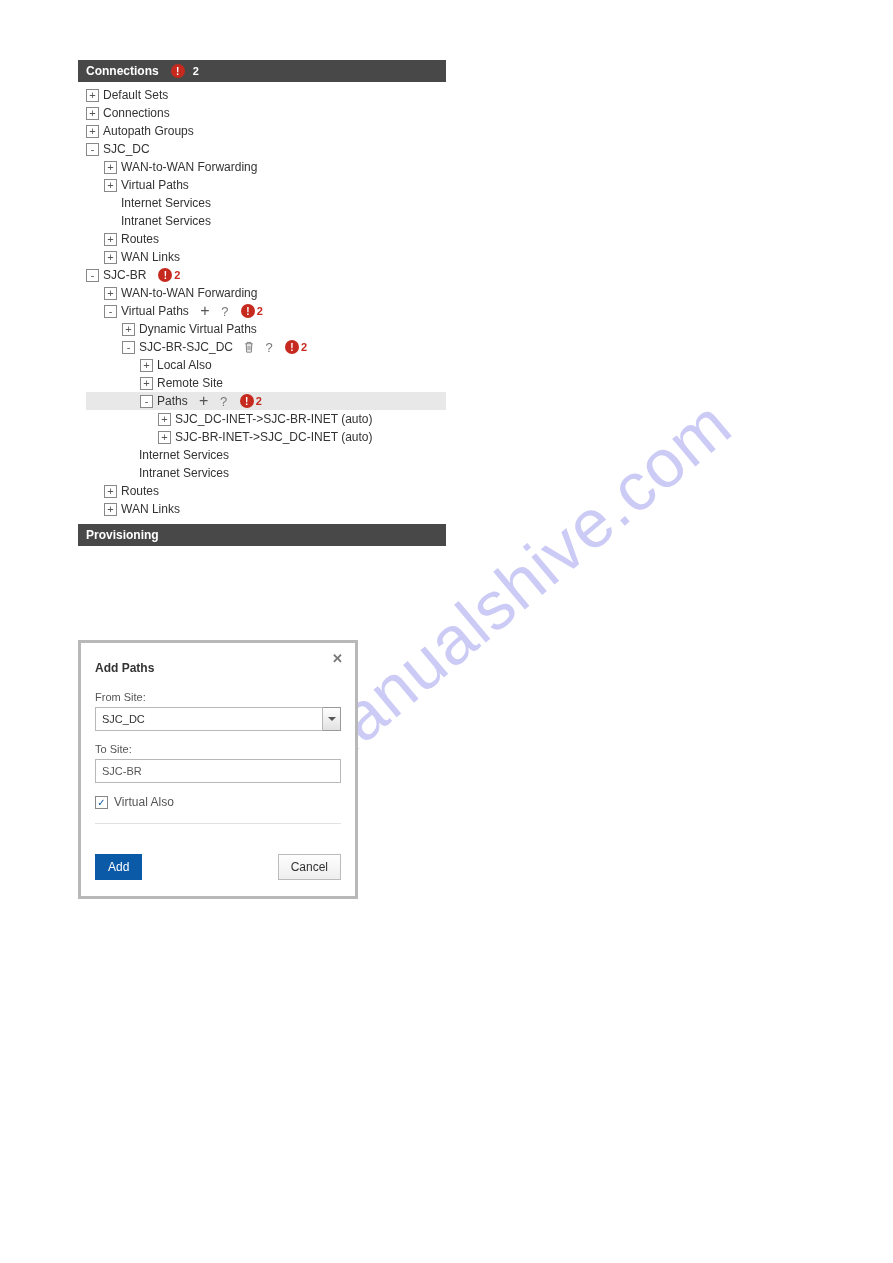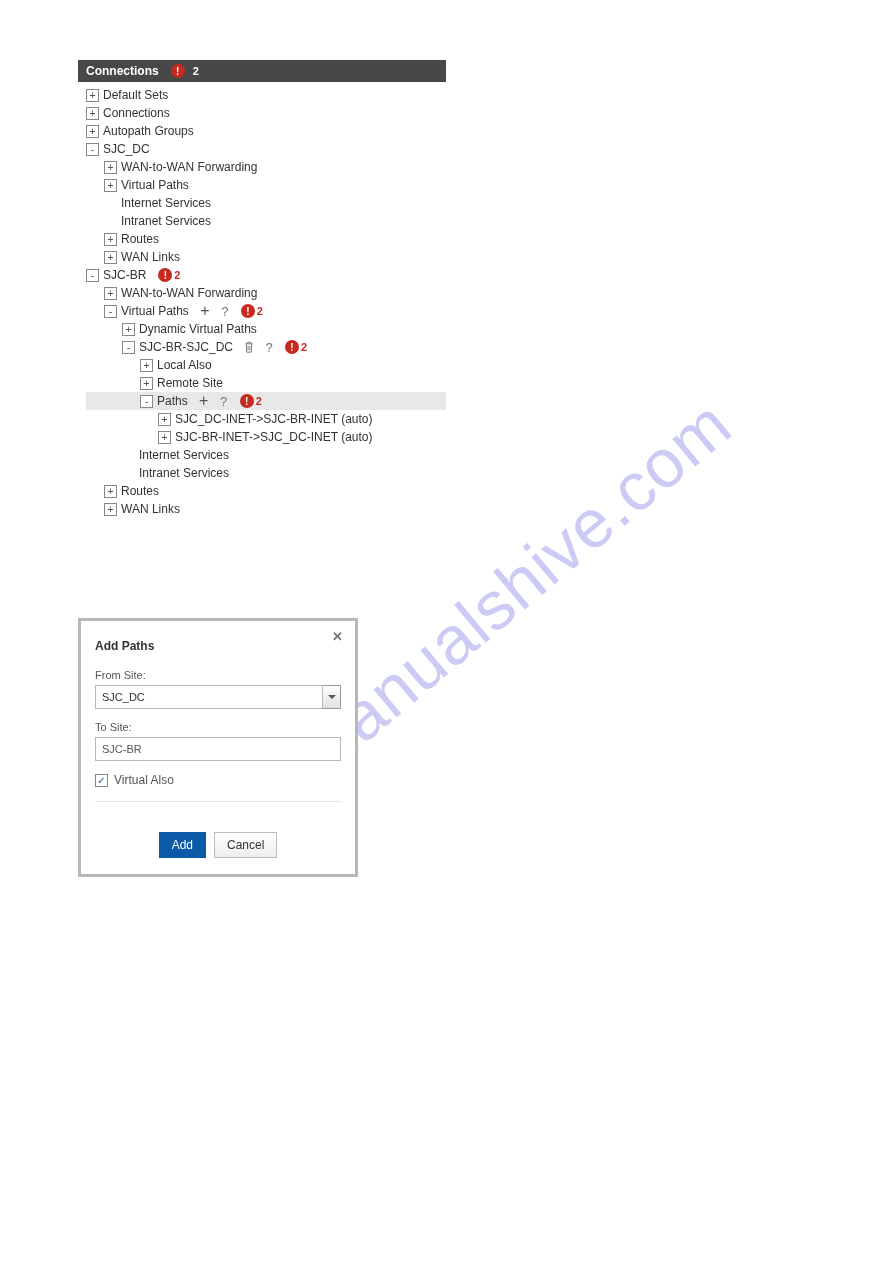--- a/index.html
+++ b/index.html
@@ -88,21 +88,21 @@
     cursor:pointer;
   }
   .select-btn::after { content:""; border:4px solid transparent; border-top-color:#555; margin-top:4px; }
   .checkbox-row { display:flex; align-items:center; gap:6px; color:#555; margin:4px 0 14px; }
   .checkbox {
     width:13px; height:13px; border:1px solid #888; display:inline-flex;
     align-items:center; justify-content:center; font-size:10px; color:#0b5aa8;
     background:#fff;
   }
   .divider { border-top:1px solid #e2e2e2; margin: 6px 0 10px; }
-  .dlg-actions { display:flex; justify-content:center; gap:8px;margin-top:30px; }
+  .dlg-actions { display:flex; justify-content:space-between; gap:8px;margin-top:30px; }
   .btn {
     height:26px; padding: 0 12px; font-size:12px; cursor:pointer;
     border:1px solid #bbb; background: linear-gradient(#fefefe,#eee); color:#333;
   }
   .btn-primary { background:#0b5aa8; border-color:#0b5aa8; color:#fff; }
 
   
   .watermark {
     position:absolute;
     color: rgba(105,105,230,0.35);
@@ -273,20 +273,23 @@
             <span class="indent" style="width: 18px;"></span>
             <span class="expander">+</span>
             <span class="node-label">Routes</span>
           </div>
           <div class="node">
             <span class="indent" style="width: 18px;"></span>
             <span class="expander">+</span>
             <span class="node-label">WAN Links</span>
           </div>
         </div>
+      <div class="panel-header">
+        <span>Provisioning</span>
+      </div>
     </div>
 
     <div class="dialog">
       <span class="close-x">✕</span>
       <div class="dialog-title">Add Paths</div>
 
       <div class="form-row">
         <div class="form-col">
           <label class="form-label">From Site:</label>
           <div class="select-wrap">

